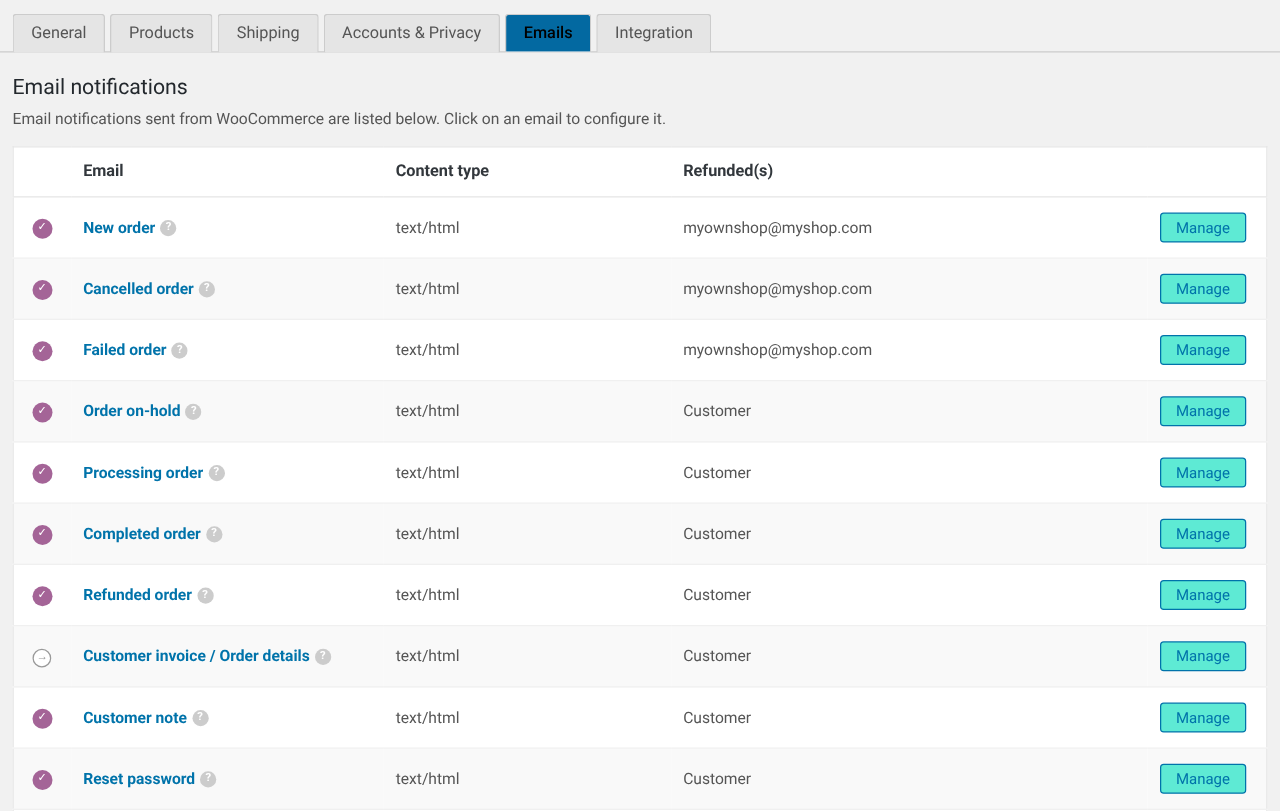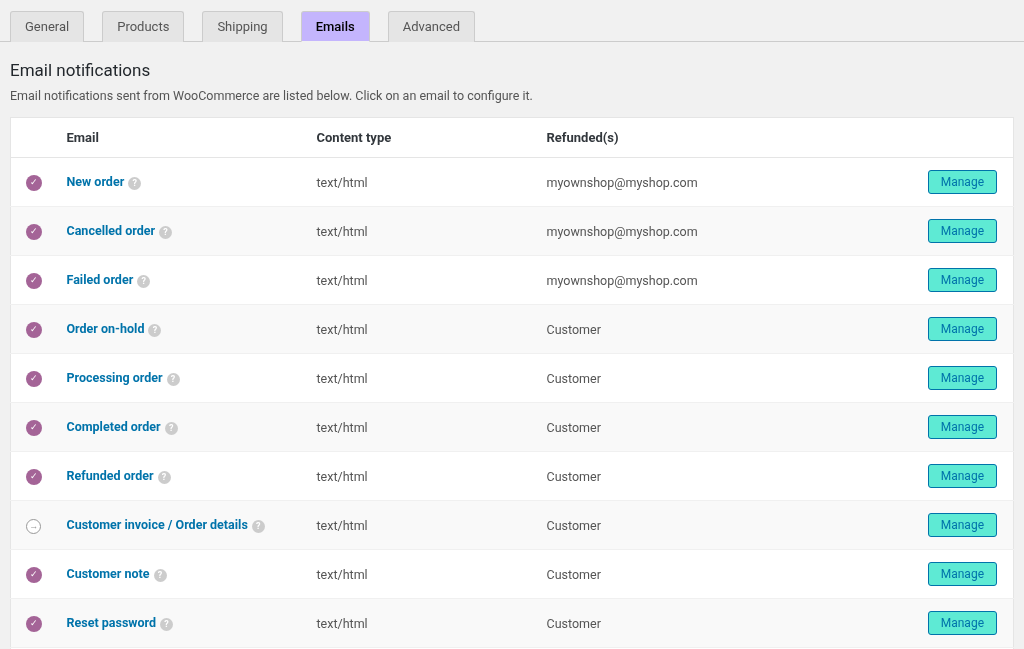--- a/index.html
+++ b/index.html
@@ -6,38 +6,38 @@
     body {
       font-family: -apple-system, BlinkMacSystemFont, "Segoe UI", Roboto, Arial, sans-serif;
       font-size: 13px;
       color: #444;
       background: #f1f1f1;
       padding: 0;
       width: 1024px;
     }
     .tabs {
       display: flex;
-      gap: 18px;
+      gap: 4px;
       padding: 10px 10px 0 10px;
       border-bottom: 1px solid #ccc;
     }
     .tab {
       padding: 7px 14px;
       background: #e5e5e5;
       border: 1px solid #ccc;
       border-bottom: none;
       border-radius: 3px 3px 0 0;
       color: #555;
       cursor: pointer;
       font-size: 13px;
       position: relative;
       bottom: -1px;
     }
     .tab.active {
-      background: #c4b5fd;
+      background: #0369a1;
       border-bottom: 1px solid #f1f1f1;
       color: #000;
       font-weight: 500;
     }
     .section-title {
       font-size: 17px;
       font-weight: 400;
       color: #23282d;
       padding: 18px 10px 8px 10px;
     }
@@ -127,22 +127,23 @@
       cursor: pointer;
     }
   </style>
 </head>
 <body>
 
 <div class="tabs" id="tabs-container">
     <div class="tab">General</div>
     <div class="tab">Products</div>
     <div class="tab">Shipping</div>
+    <div class="tab">Accounts &amp; Privacy</div>
     <div class="tab active">Emails</div>
-    <div class="tab">Advanced</div>
+    <div class="tab">Integration</div>
   </div>
 
 <h2 class="section-title">Email notifications</h2>
 <p class="section-desc">Email notifications sent from WooCommerce are listed below. Click on an email to configure it.</p>
 
 <table class="table">
   <thead>
     <tr>
       <th class="col-status"></th>
       <th class="col-email">Email</th>

